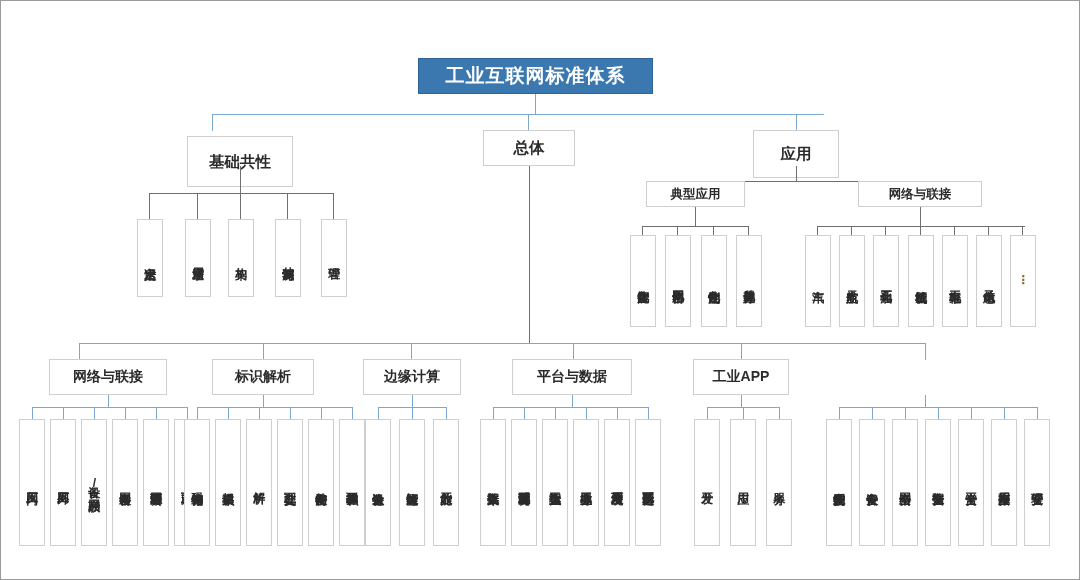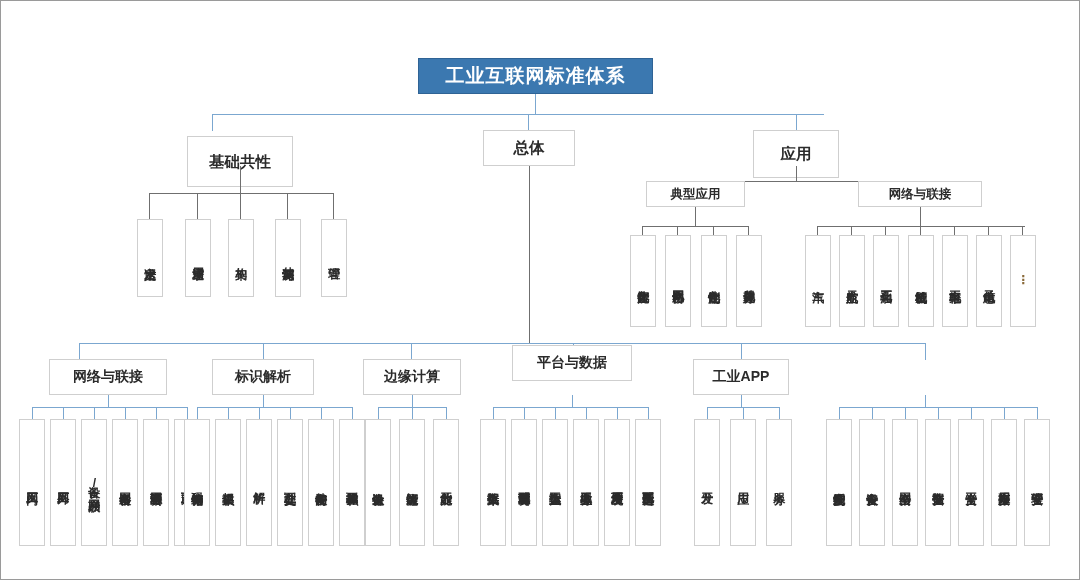--- a/index.html
+++ b/index.html
@@ -136,21 +136,21 @@
     <div class="conn" style="left: 924px; top: 342px; width: 1px; height: 17px;"></div>
     <div class="node n-mid" style="left: 48px; top: 358px; width: 118px; height: 36px;">
       <span class="lbl">网络与联接</span>
     </div>
     <div class="node n-mid" style="left: 211px; top: 358px; width: 102px; height: 36px;">
       <span class="lbl">标识解析</span>
     </div>
     <div class="node n-mid" style="left: 362px; top: 358px; width: 98px; height: 36px;">
       <span class="lbl">边缘计算</span>
     </div>
-    <div class="node n-mid" style="left: 511px; top: 344px; width: 120px; height: 36px;">
+    <div class="node n-mid" style="left: 511px; top: 358px; width: 120px; height: 36px;">
       <span class="lbl">平台与数据</span>
     </div>
     <div class="node n-mid" style="left: 692px; top: 358px; width: 96px; height: 36px;">
       <span class="lbl">工业APP</span>
     </div>
     <div class="conn" style="left: 107px; top: 394px; width: 1px; height: 13px;"></div>
     <div class="conn" style="left: 31px; top: 406px; width: 156px; height: 1px;"></div>
     <div class="conn" style="left: 31px; top: 406px; width: 1px; height: 13px;"></div>
     <div class="node vert leaf" style="left: 18px; top: 418px; width: 26px; height: 127px;">
       <span class="lbl" style="writing-mode: vertical-rl; text-orientation: upright;">工厂内网</span>

